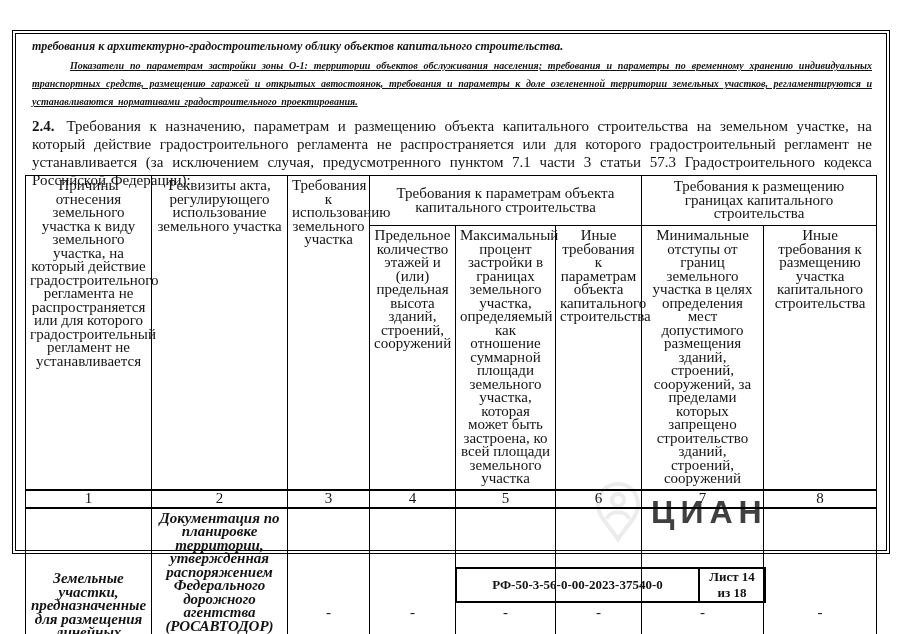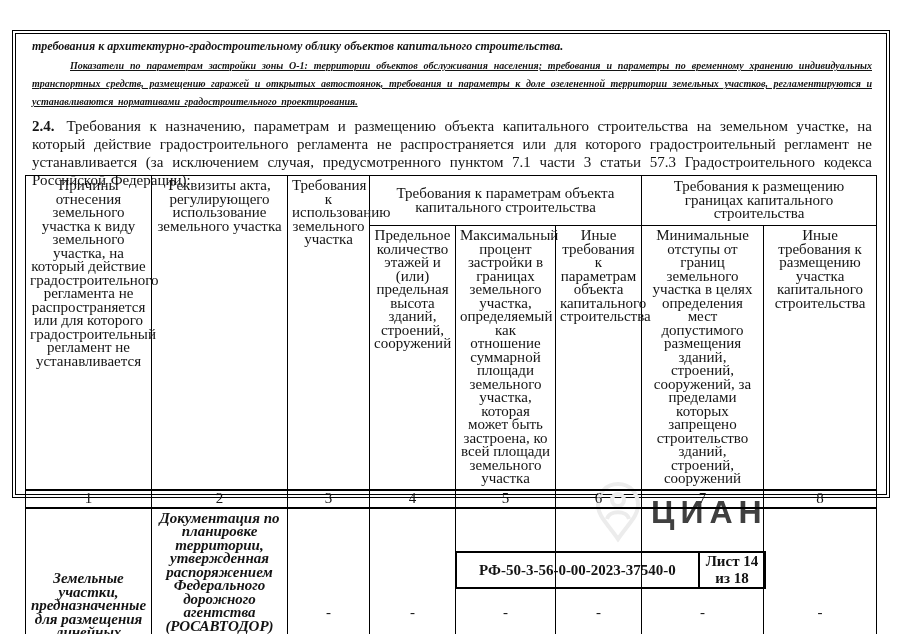--- a/index.html
+++ b/index.html
@@ -6,21 +6,21 @@
   html,body { width:906px; height:634px; background:#ffffff; overflow:hidden; }
   body {
     position:relative;
     font-family:"Liberation Serif","DejaVu Serif",serif;
     color:#141414;
     -webkit-font-smoothing:antialiased;
   }
 
   
   .frame {
-    position:absolute; left:12px; top:30px; width:878px; height:468px;
+    position:absolute; left:12px; top:30px; width:878px; height:524px;
     border:4px double #000;
     background:#ffffff;
   }
 
   .intro-line {
     margin:5px 14px 0 16px;
     font-size:12px; line-height:14px;
     font-weight:bold; font-style:italic;
   }
   .zone-para {
@@ -71,23 +71,23 @@
   tr.hdr-sub { height:160px; }
   tr.hdr-top td.group { vertical-align:middle; }
   tr.num-row { height:18px; }
   tr.num-row td { vertical-align:middle; padding:1px; border-top-width:2px; border-bottom-width:2px; }
   tr.data-row { height:152px; }
   tr.data-row td { vertical-align:middle; }
   td.bi { font-weight:bold; font-style:italic; }
 
   
   table.foot {
-    position:absolute; left:455px; top:551px;
+    position:absolute; left:455px; top:567px;
     border-collapse:collapse; z-index:3;
-    font-size:15px; font-weight:bold;
+    font-size:13px; font-weight:bold;
   }
   table.foot td {
     border:2px solid #000;
     text-align:center; vertical-align:middle;
     height:19px; padding:0 4px;
   }
   td.foot-num { width:243px; }
   td.foot-sheet { width:66px; }
 </style>
 </head>

